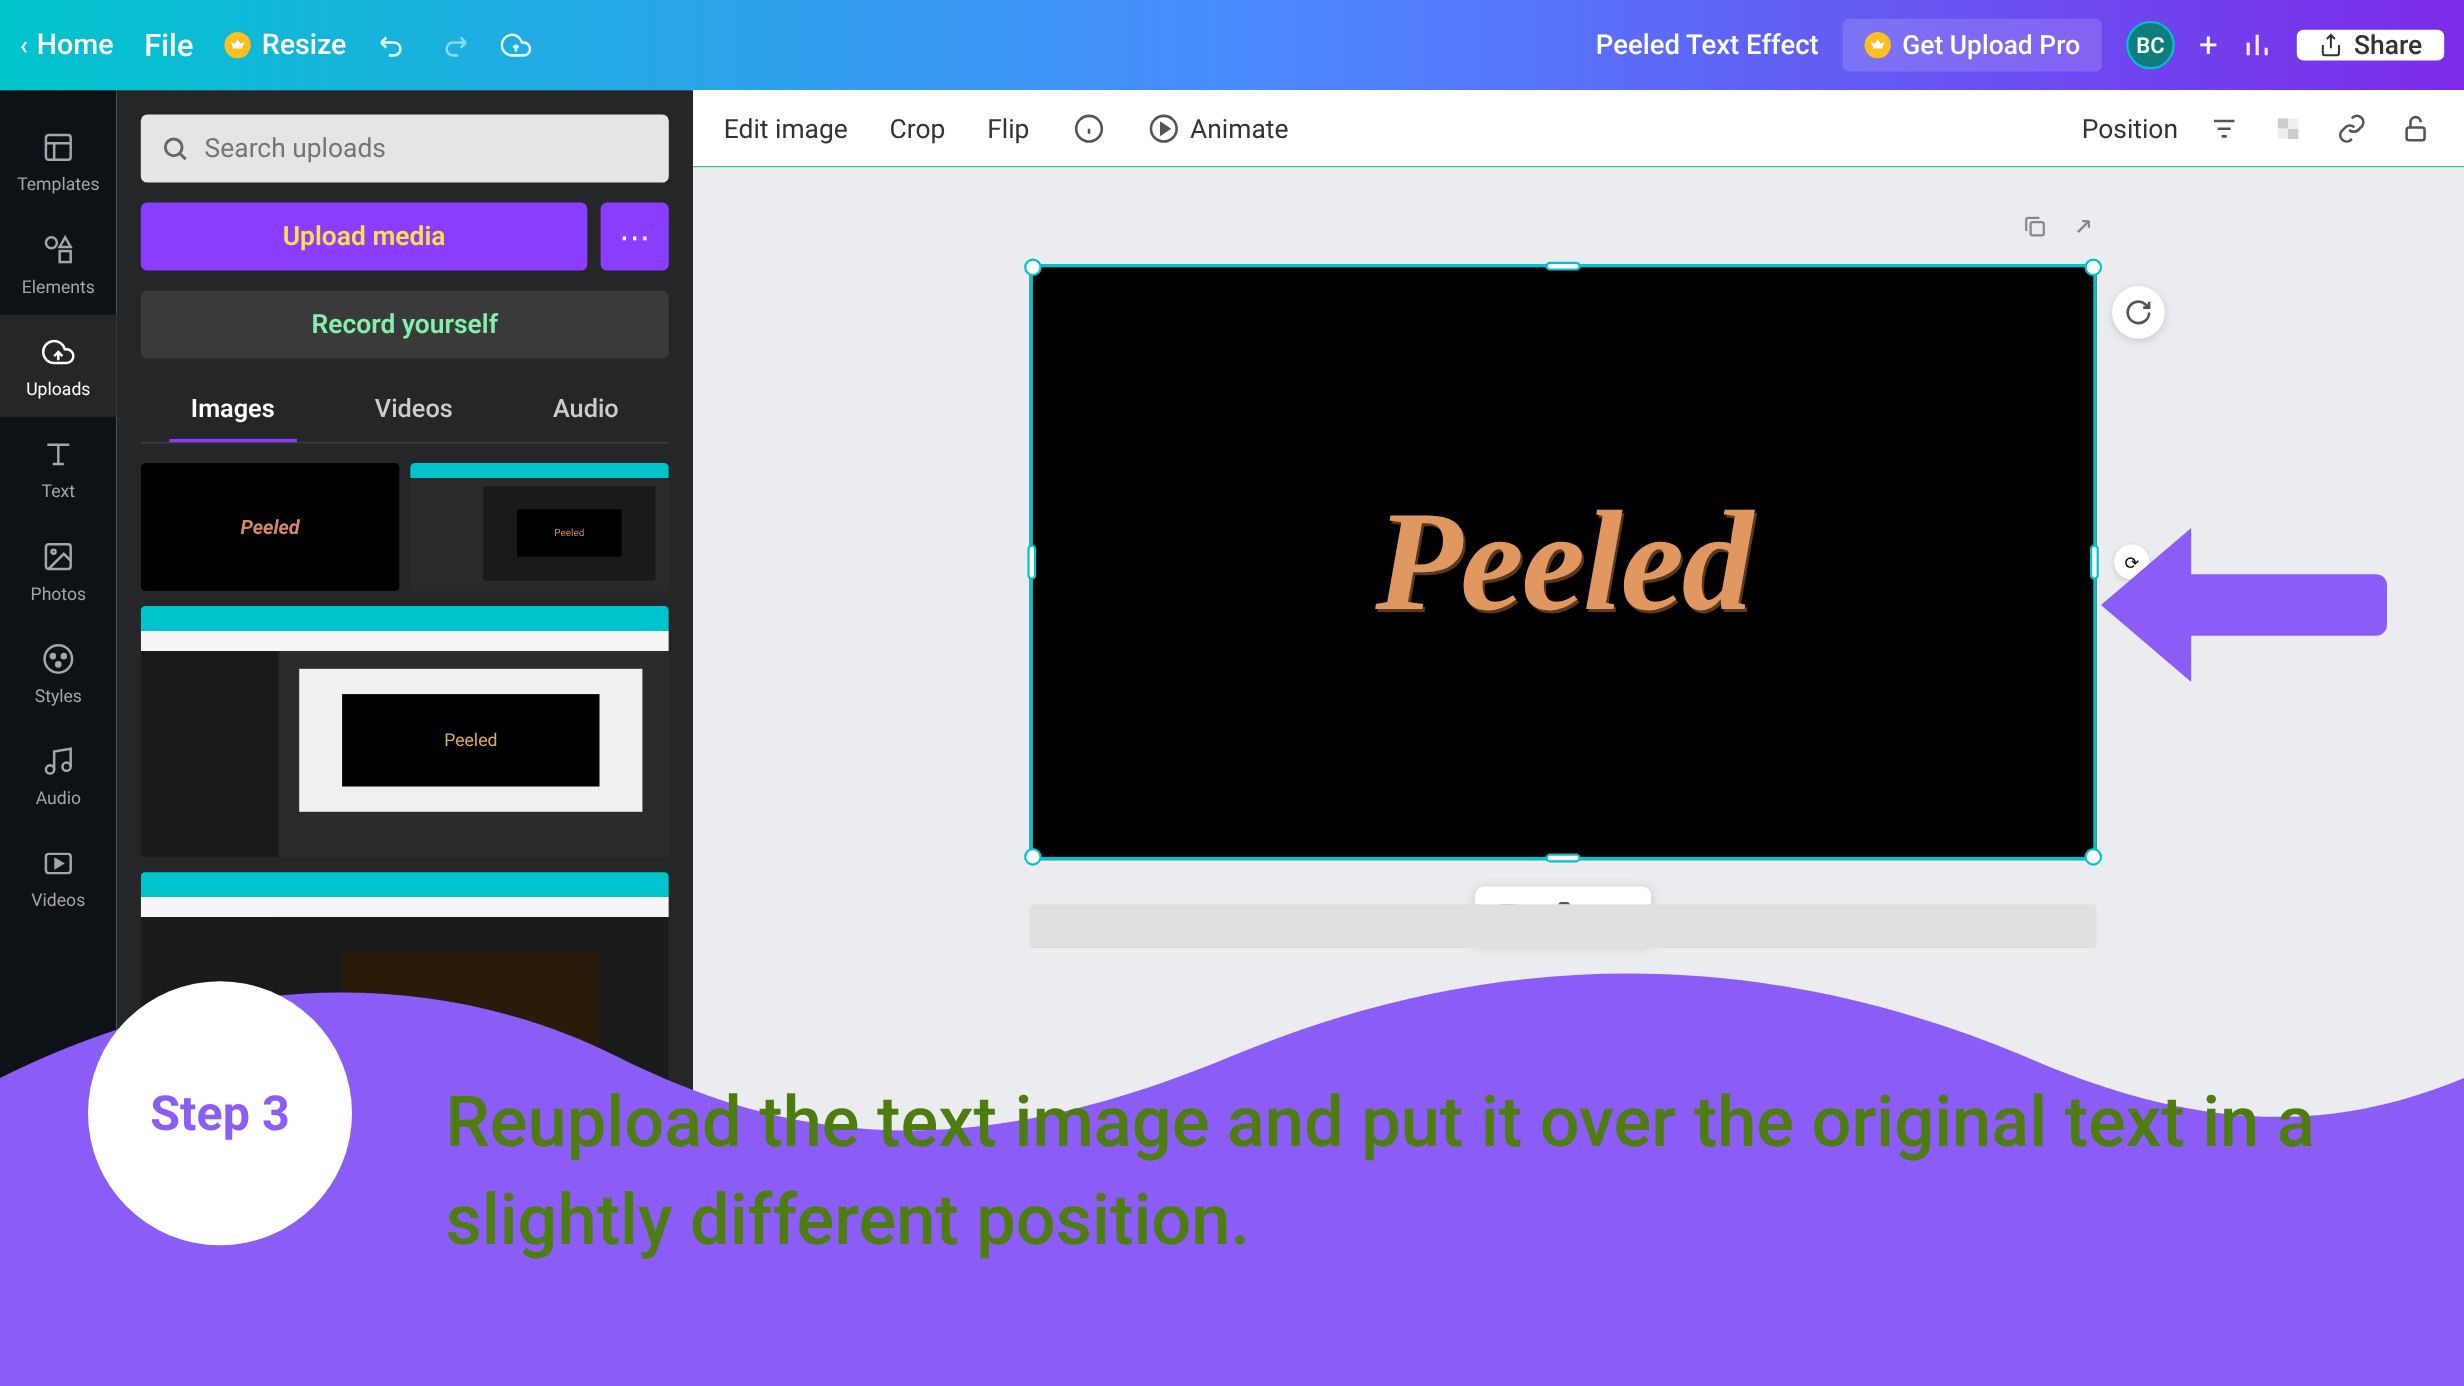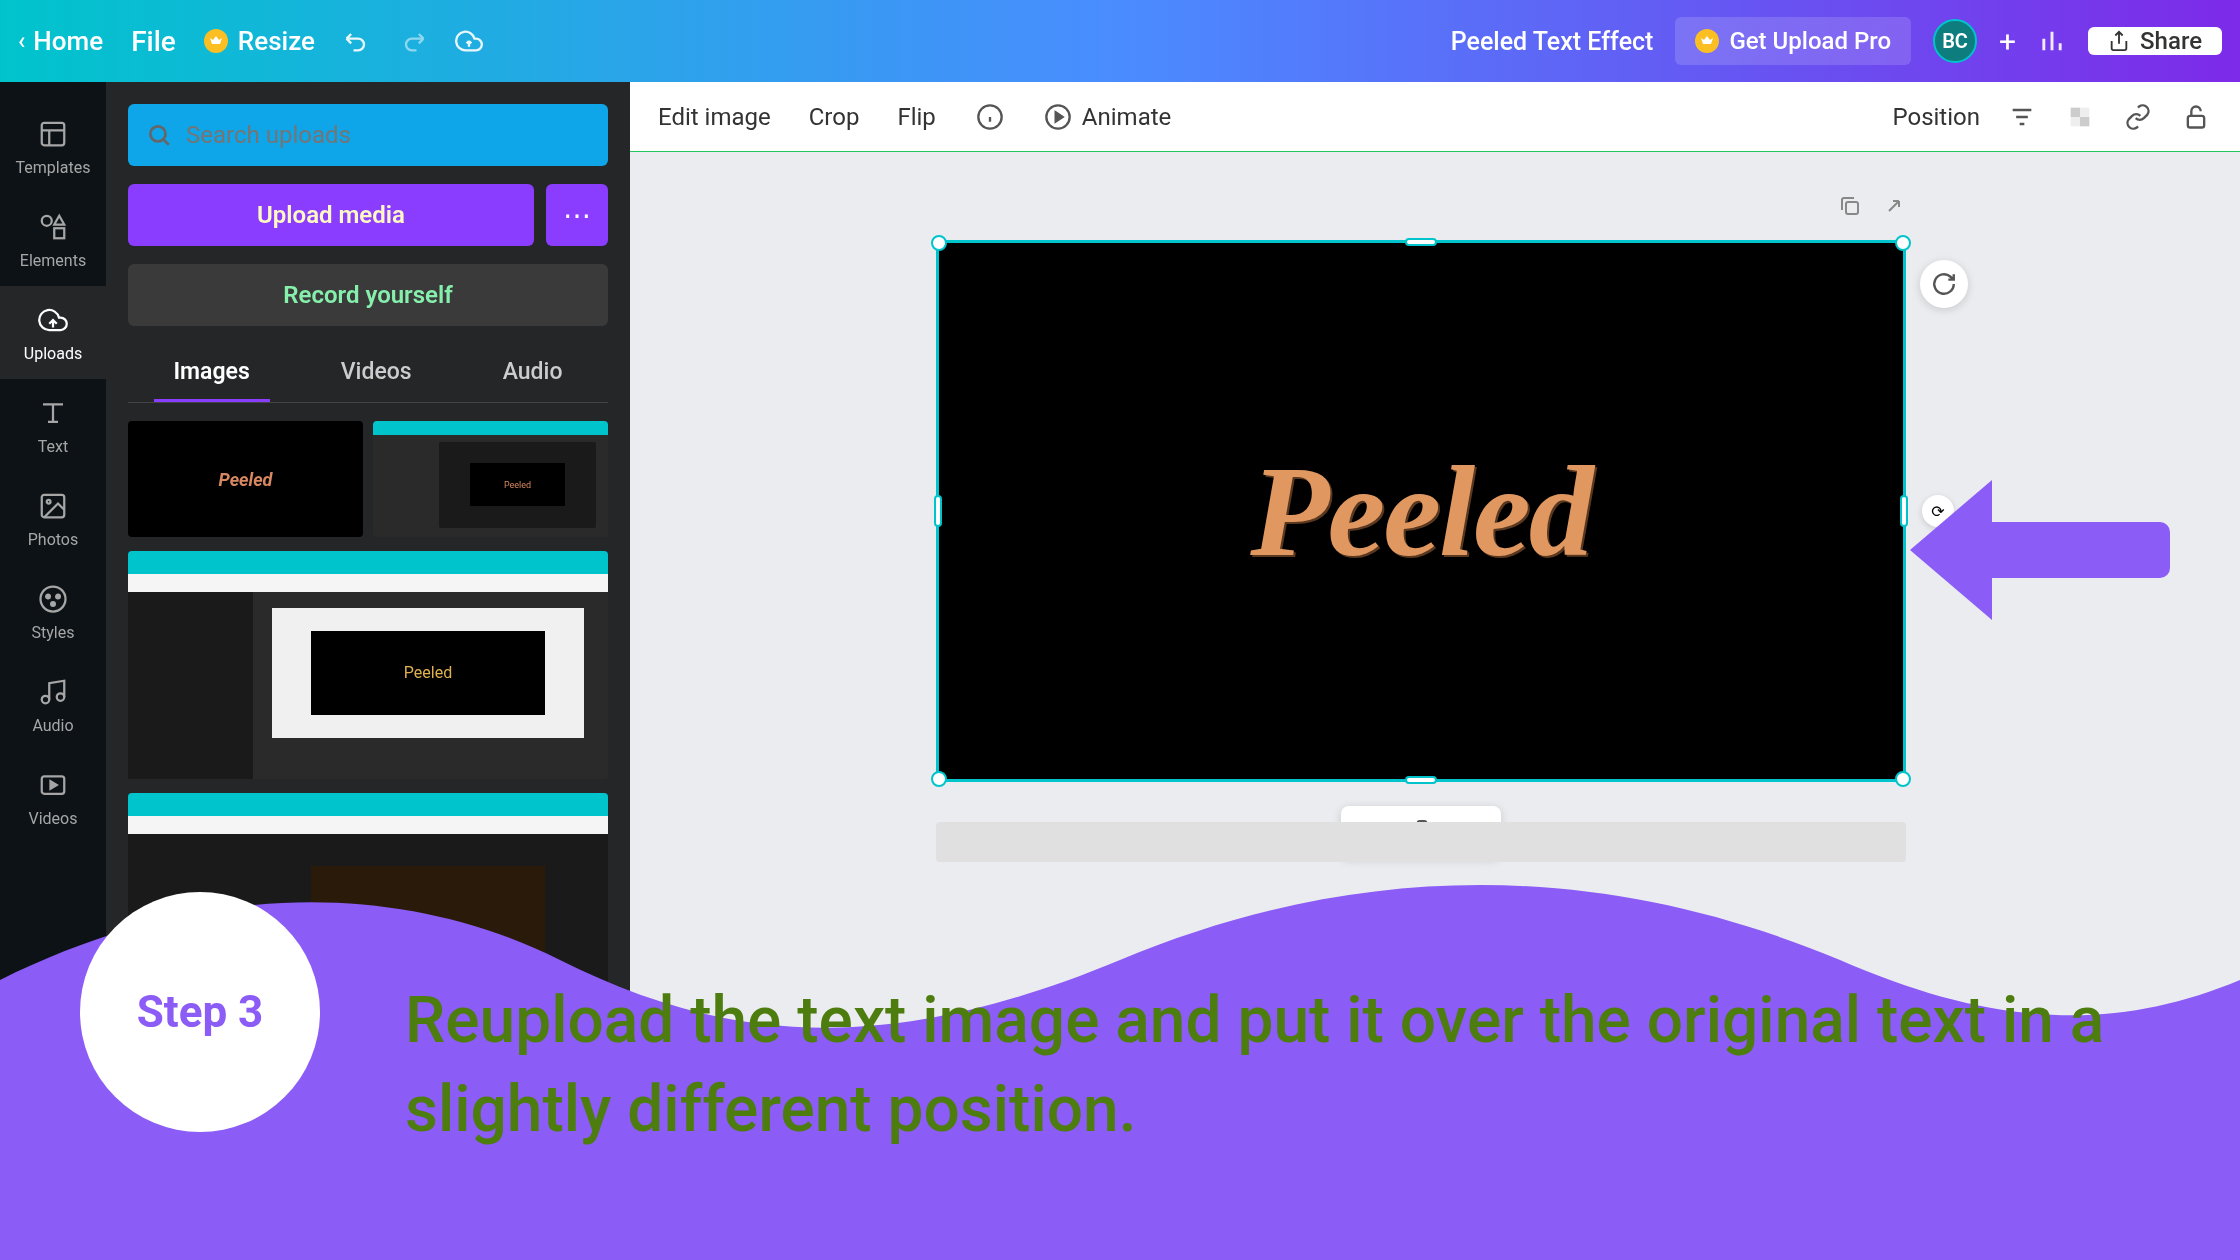--- a/index.html
+++ b/index.html
@@ -21,24 +21,24 @@
 .share-btn { background: white; color: #333; padding: 0 20px; border-radius: 6px; display: flex; align-items: center; gap: 10px; font-size: 24px; font-weight: 500; }
 
 .main { display: flex; height: calc(100% - 82px); }
 
 .rail { width: 106px; background: #0d1216; display: flex; flex-direction: column; padding-top: 18px; }
 .rail-item { display: flex; flex-direction: column; align-items: center; gap: 6px; padding: 16px 4px; color: #a6a6a6; font-size: 16px; }
 .rail-item.active { color: white; background: #252627; }
 .rail-icon { width: 36px; height: 36px; display: flex; align-items: center; justify-content: center; }
 
 .panel { width: 524px; background: #252627; display: flex; flex-direction: column; padding: 22px; gap: 18px; position: relative; }
-.search-box { background: #0ea5e9; border-radius: 6px; height: 62px; display: flex; align-items: center; padding: 0 18px; gap: 14px; }
+.search-box { background: #e5e5e5; border-radius: 6px; height: 62px; display: flex; align-items: center; padding: 0 18px; gap: 14px; }
 .search-box input { border: none; outline: none; font-size: 24px; flex: 1; background: transparent; color: #333; }
 .upload-row { display: flex; gap: 12px; }
-.upload-btn { flex: 1; background: #8b3dff; color: #fef9c3; border-radius: 6px; height: 62px; display: flex; align-items: center; justify-content: center; font-size: 24px; font-weight: 600; }
+.upload-btn { flex: 1; background: #8b3dff; color: #fde047; border-radius: 6px; height: 62px; display: flex; align-items: center; justify-content: center; font-size: 24px; font-weight: 600; }
 .upload-more { width: 62px; background: #8b3dff; border-radius: 6px; display: flex; align-items: center; justify-content: center; color: white; font-size: 28px; }
 .record-btn { background: #3a3a3b; color: #86efac; border-radius: 6px; height: 62px; display: flex; align-items: center; justify-content: center; font-size: 24px; font-weight: 600; }
 .tabs { display: flex; justify-content: space-around; border-bottom: 1px solid #444; }
 .tab { padding: 14px 20px; font-size: 23px; color: #ccc; font-weight: 500; }
 .tab.active { color: white; border-bottom: 3px solid #8b3dff; font-weight: 600; }
 .thumbs { display: flex; flex-direction: column; gap: 14px; overflow: hidden; }
 .thumb-row { display: flex; gap: 10px; }
 .thumb-small { flex: 1; background: #000; border-radius: 4px; height: 116px; display: flex; align-items: center; justify-content: center; color: #d88860; font-size: 18px; font-weight: bold; font-style: italic; }
 .thumb-app { flex: 1; background: linear-gradient(#00c4cc 12%, #2a2a2a 12%, #2a2a2a 100%); border-radius: 4px; height: 116px; position: relative; }
 .thumb-app-inner { position: absolute; top: 18%; left: 28%; right: 5%; bottom: 8%; background: #1a1a1a; border-radius: 2px; display: flex; align-items: center; justify-content: center; }

